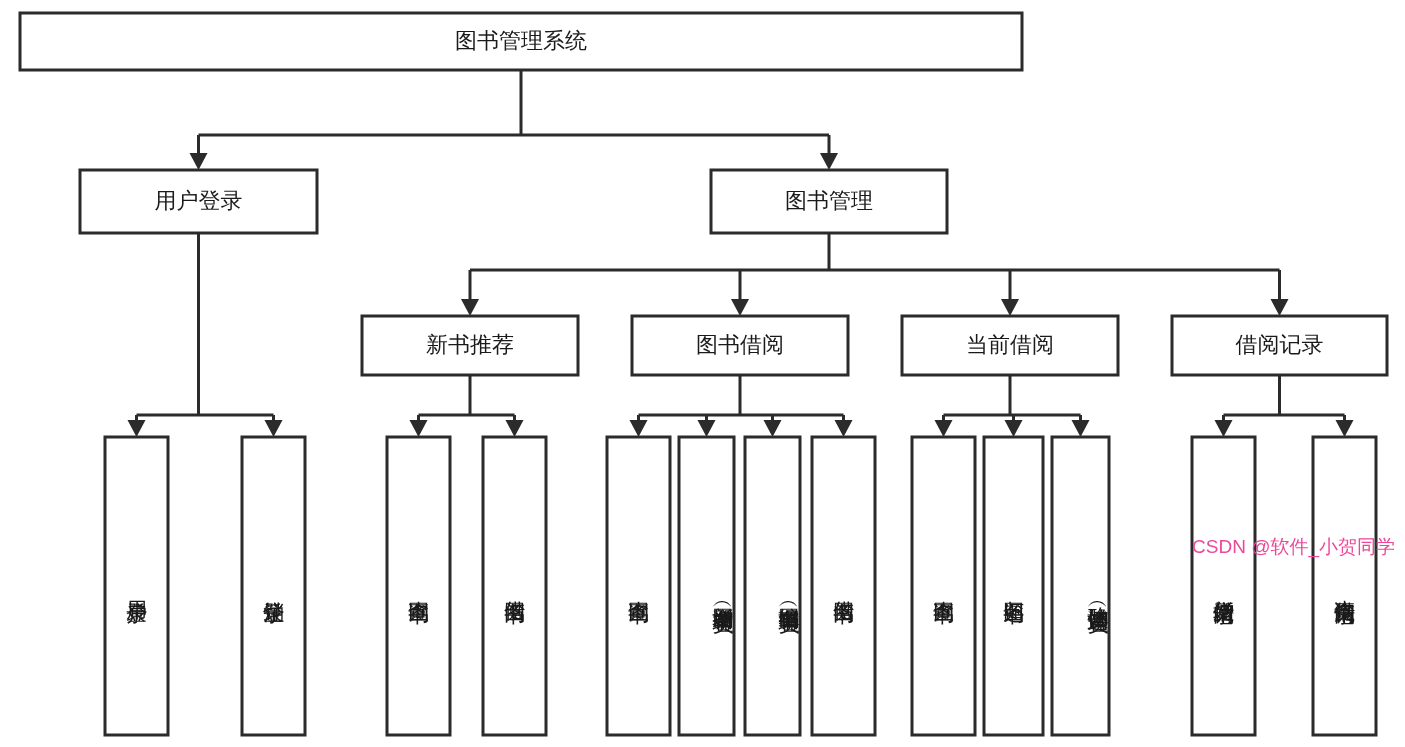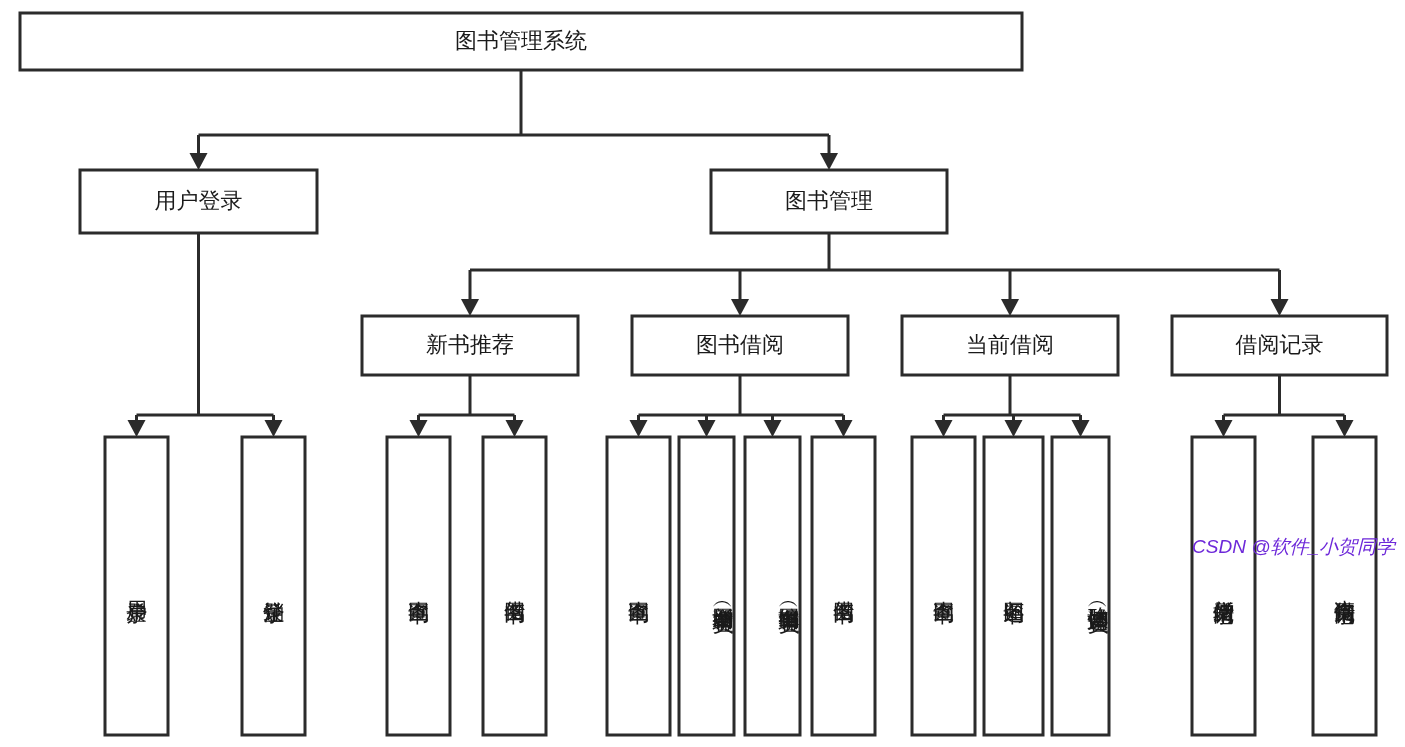--- a/index.html
+++ b/index.html
@@ -34,23 +34,22 @@
     justify-content:center;
     white-space:nowrap;
     pointer-events:none;
   }
   .vlabel.mid{align-items:center;}
   .watermark{
     position:absolute;
     right:10px;bottom:4px;
     font-family:"Liberation Sans","DejaVu Sans",sans-serif;
     font-size:19px;
-    color:#6d28d9;
+    color:#ec4899;
     white-space:nowrap;
-    font-style:italic;
   }
 </style>
 </head>
 <body>
 
 <div id="diagram-root">
   <svg id="flow" viewBox="0 0 1405 747">
     <g id="edge-layer">
         <g>
           <path d="M 521 70 L 521 135" class="conn"></path>

